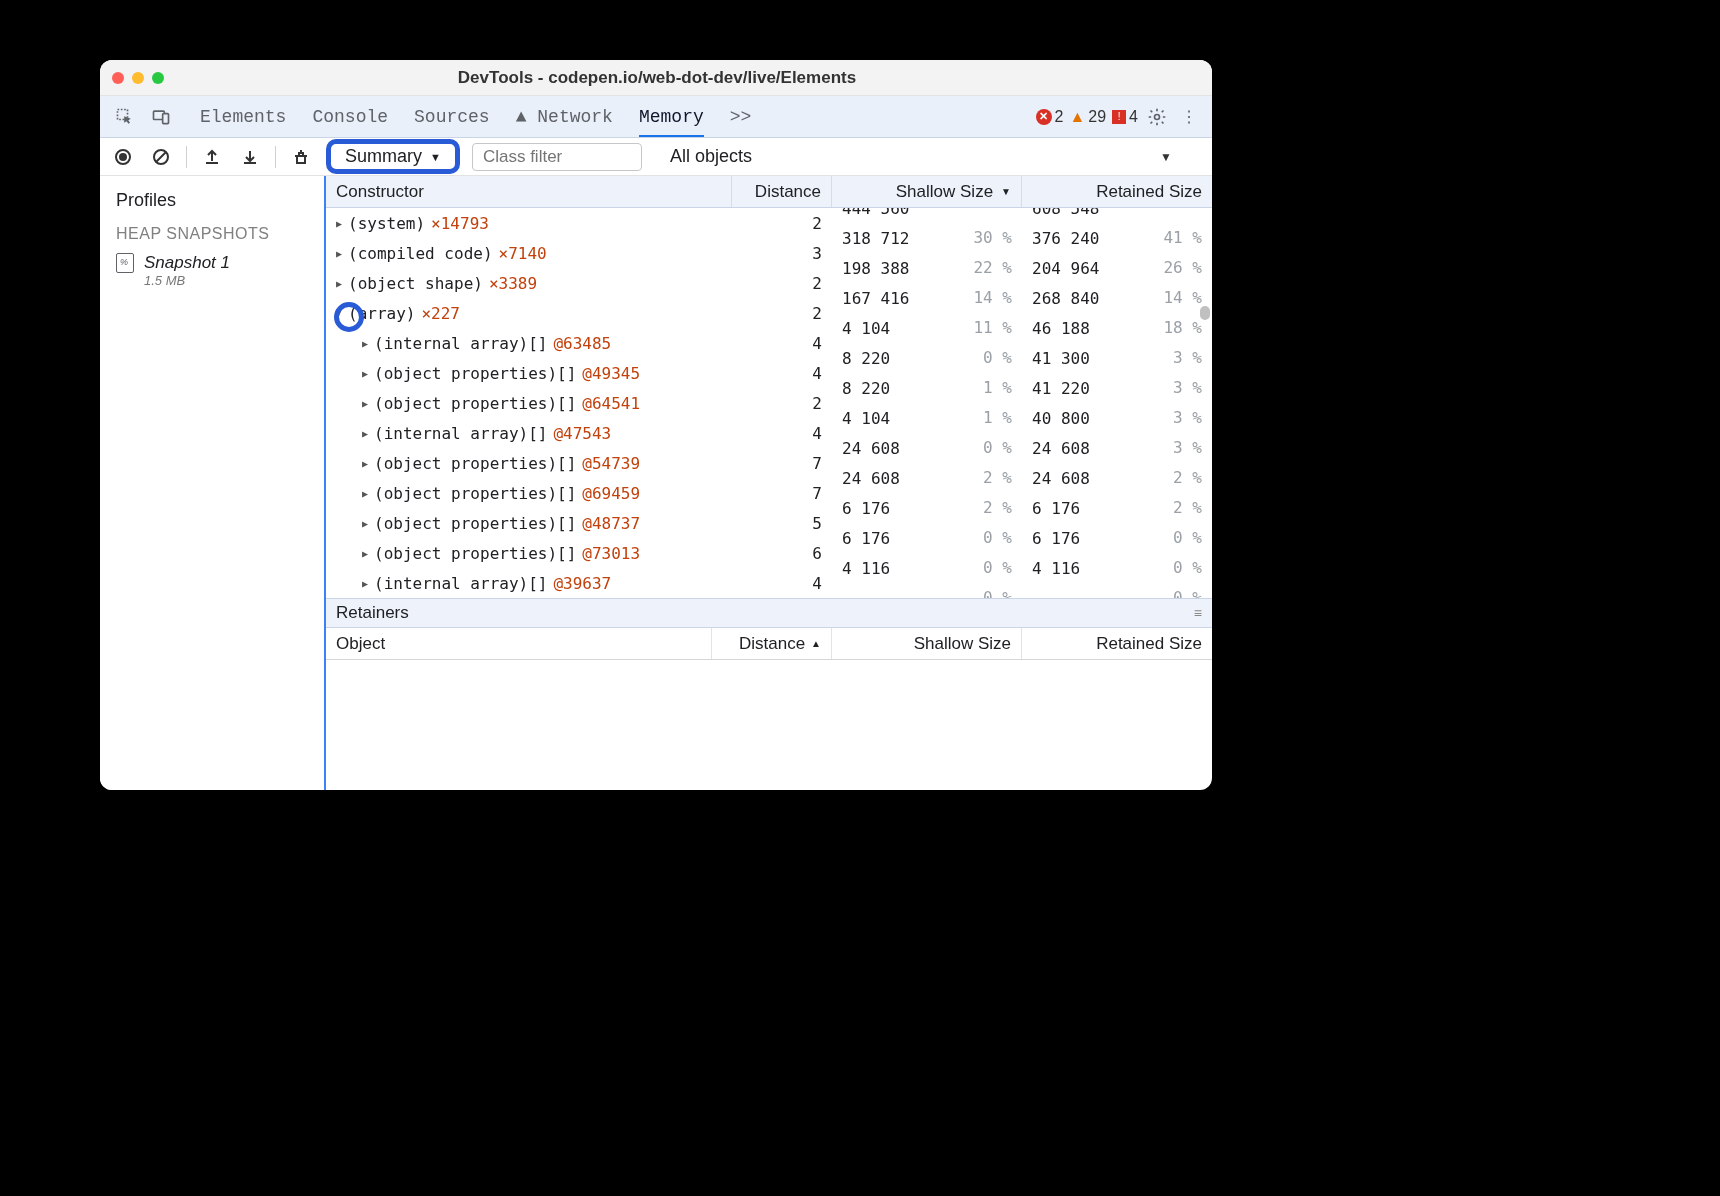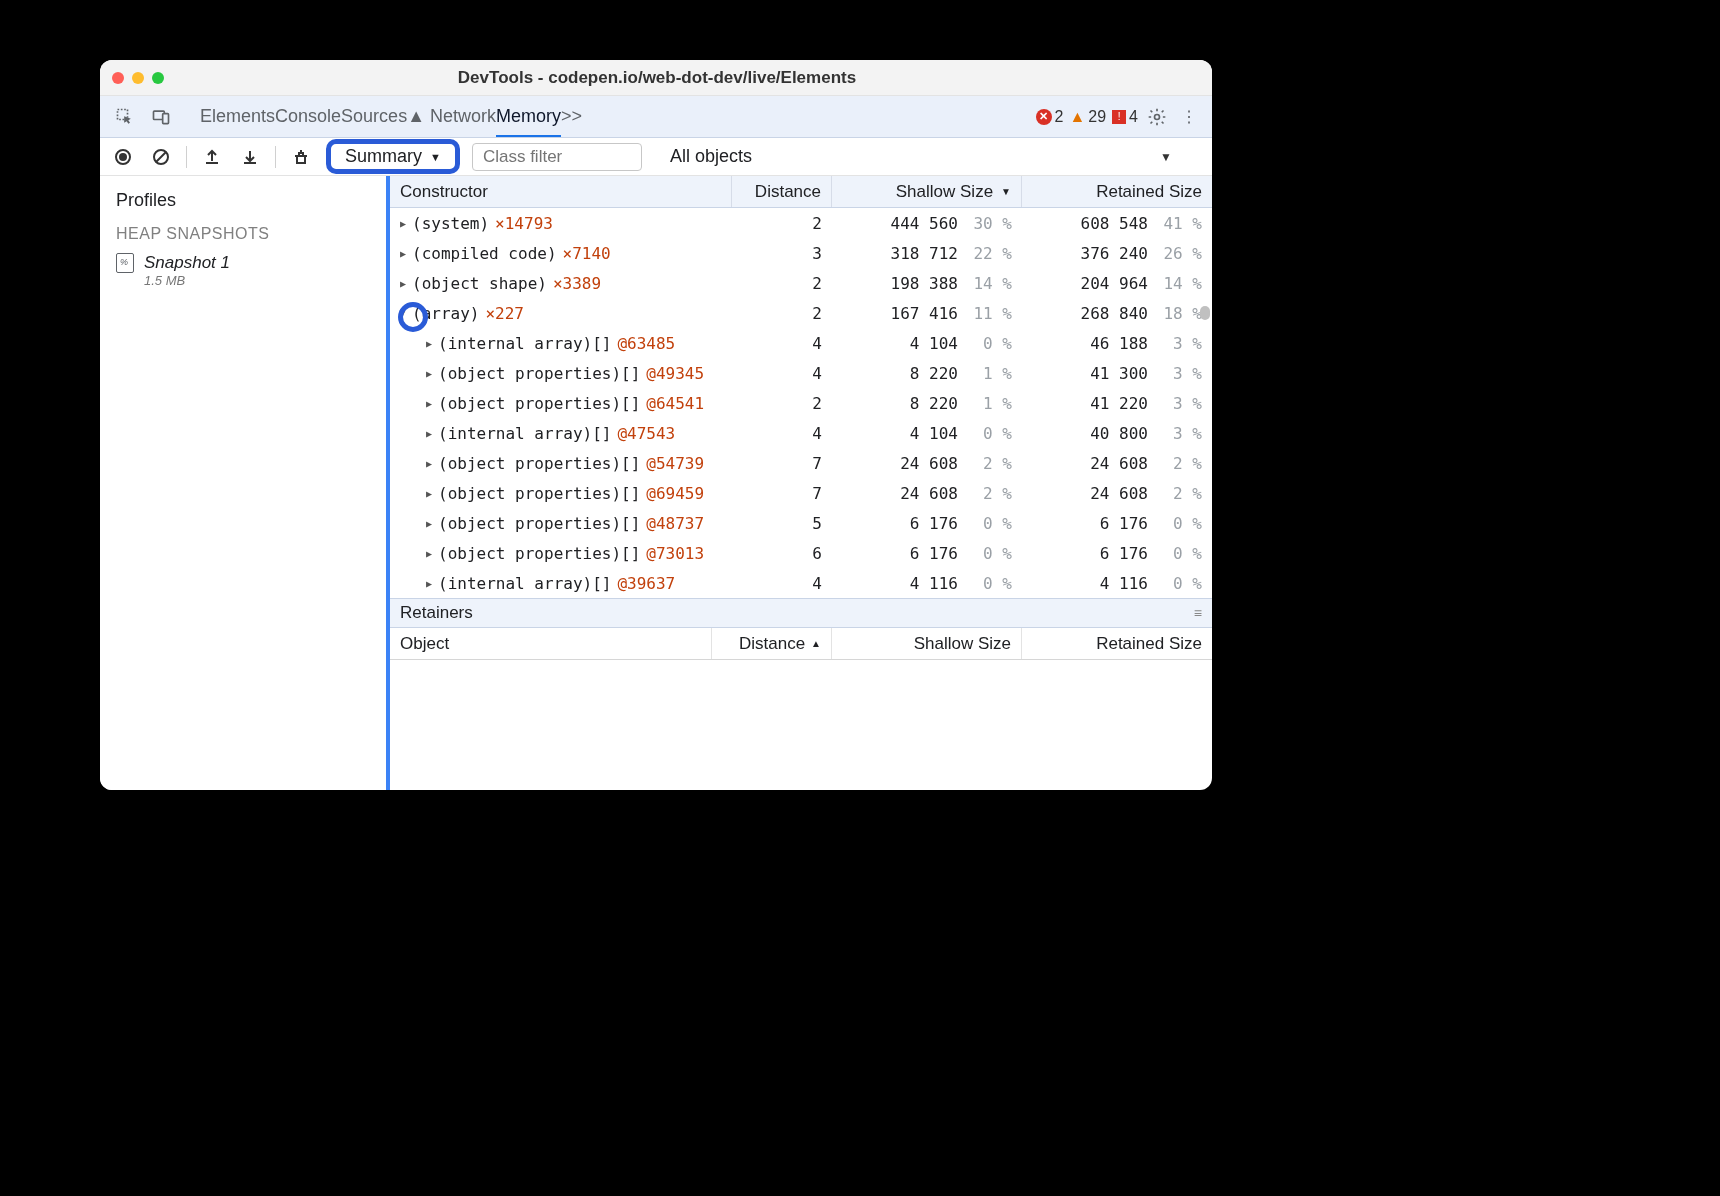--- a/index.html
+++ b/index.html
@@ -5,55 +5,55 @@
   * { box-sizing: border-box; margin: 0; padding: 0; }
   body { background: #000; width: 1720px; height: 1196px; font-family: -apple-system, "Helvetica Neue", Arial, sans-serif; font-size: 19px; color: #202124; }
   .window { position: absolute; left: 100px; top: 60px; width: 1112px; height: 730px; background: #fff; border-radius: 12px; box-shadow: 0 20px 50px rgba(0,0,0,.4); overflow: hidden; display: flex; flex-direction: column; }
   .titlebar { height: 36px; background: #f3f3f3; display: flex; align-items: center; padding: 0 12px; border-bottom: 1px solid #e3e3e3; }
   .traffic { display: flex; gap: 8px; }
   .tl { width: 12px; height: 12px; border-radius: 50%; }
   .tl.red { background: #ff5f57; } .tl.yellow { background: #febc2e; } .tl.green { background: #28c840; }
   .title { flex: 1; text-align: center; font-weight: 600; font-size: 17px; color: #333; }
   .tabsbar { height: 42px; background: #eaf0fa; display: flex; align-items: center; padding: 0 10px; border-bottom: 1px solid #c9d4e6; gap: 6px; }
   .tabsbar .iconbtn { width: 30px; height: 30px; display: flex; align-items: center; justify-content: center; color: #5f6368; cursor: pointer; }
-  .tabnames { display: flex; align-items: flex-end; margin-left: 18px; }
+  .tabnames { display: flex; align-items: flex-end; gap: 26px; margin-left: 18px; font-family: Liberation Mono, monospace; }
   .tabnames span { color: #5f6368; font-size: 18px; cursor: pointer; }
   .tabnames .active { color: #0f172a; border-bottom: 2px solid #1a73e8; padding-bottom: 8px; margin-bottom: -10px; }
   .warn-ic { color: #e37400; }
   .rightcluster { margin-left: auto; display: flex; align-items: center; gap: 6px; font-size: 16px; color: #333; }
   .rc-badge { display: flex; align-items: center; gap: 3px; }
   .gear, .more { width: 26px; height: 26px; display:flex; align-items:center; justify-content:center; color:#5f6368; }
   .toolbar { height: 38px; background: #fff; display: flex; align-items: center; padding: 0 10px; gap: 12px; border-bottom: 1px solid #e3e3e3; }
   .tb-ic { width: 26px; height: 26px; display:flex; align-items:center; justify-content:center; color:#5f6368; cursor:pointer; }
   .tb-sep { width:1px; height:22px; background:#d0d0d0; }
   .perspective { display:flex; align-items:center; gap:8px; padding: 2px 14px; border:5px solid #2a5bd7; border-radius: 10px; cursor:pointer; font-size:18px; }
   .classfilter { height: 28px; border: 1px solid #c7c7c7; border-radius: 4px; padding: 2px 10px; font-size: 17px; width: 170px; }
   .allobj { margin-left: 16px; color:#202124; font-size:18px; }
   .allobj-dd { margin-left: auto; margin-right: 30px; color:#333; cursor:pointer; font-size: 12px; }
   .body { display:flex; flex: 1; overflow:hidden; }
-  .sidebar { width: 290px; border-right: 4px solid #3b82f6; padding: 10px 0; background:#fff; }
+  .sidebar { width: 226px; border-right: 2px solid #3b82f6; padding: 10px 0; background:#fff; }
   .sb-title { padding: 4px 16px 10px; font-size: 18px; color:#202124; }
   .sb-sec { padding: 4px 16px; font-size: 16px; color:#808080; letter-spacing: .5px; }
   .sb-item { display:flex; gap: 10px; align-items:flex-start; padding: 6px 16px; cursor:pointer;font-style:italic; }
   .sb-item .fi { width:18px; height:20px; border:1.5px solid #5f6368; border-radius:2px; position:relative; }
   .sb-item .fi::after{content:"%"; font-size:9px; position:absolute; left:3px; top:3px; color:#5f6368;}
   .sb-item .nm { font-size: 17px; }
   .sb-item .sz { font-size: 13px; color:#777; }
   .main { flex:1; display:flex; flex-direction:column; overflow:hidden; }
   .gridhdr, .row { display:grid; grid-template-columns: 1fr 100px 190px 190px; }
   .gridhdr { background:#eef3fb; border-bottom:1px solid #c9d4e6; font-size:17px; color:#202124; height:32px; align-items:center; }
   .gridhdr > div { padding: 0 10px; border-right:1px solid #d6dce8; display:flex; align-items:center; height:100%; }
   .gridhdr > div:last-child { border-right:none; }
   .gridhdr .r { justify-content:flex-end; gap:8px; }
   .sort-tri { font-size:10px; }
   .rows { overflow:auto; font-family: Menlo, Consolas, monospace; font-size: 16px; }
   .row { height: 30px; align-items:center; }
   .row > div { padding: 0 10px; white-space:nowrap; overflow:hidden; text-overflow:ellipsis; }
   .row .num { text-align:right; }
-  .cellpair { display:flex; justify-content:flex-end; gap:10px; }
+  .cellpair { display:flex; justify-content:flex-end; gap:10px;flex-direction:column; }
   .pct { color:#9aa0a6; min-width: 44px; text-align:right; }
   .cons { display:flex; align-items:center; gap:6px; }
   .disc { font-size:10px; color:#555; cursor:pointer; }
   .disc.open { transform: rotate(90deg); }
   .cnt, .oid { color:#c2410c; }
   .indent { width: 20px; display:inline-block; }
   .ring { position:absolute; width:30px; height:30px; border:5px solid #2a5bd7; border-radius:50%; pointer-events:none; }
   .retain-hdr { background:#eef3fb; border-top:1px solid #c9d4e6; border-bottom:1px solid #c9d4e6; padding: 4px 10px; display:flex; justify-content:space-between; align-items:center; font-size:17px; }
   .ret-cols { display:grid; grid-template-columns: 1fr 120px 190px 190px; background:#fff; border-bottom:1px solid #d6d6d6; height:32px; font-size:17px; }
   .ret-cols > div { padding:4px 10px; border-right:1px solid #e3e3e3; display:flex; align-items:center; }

